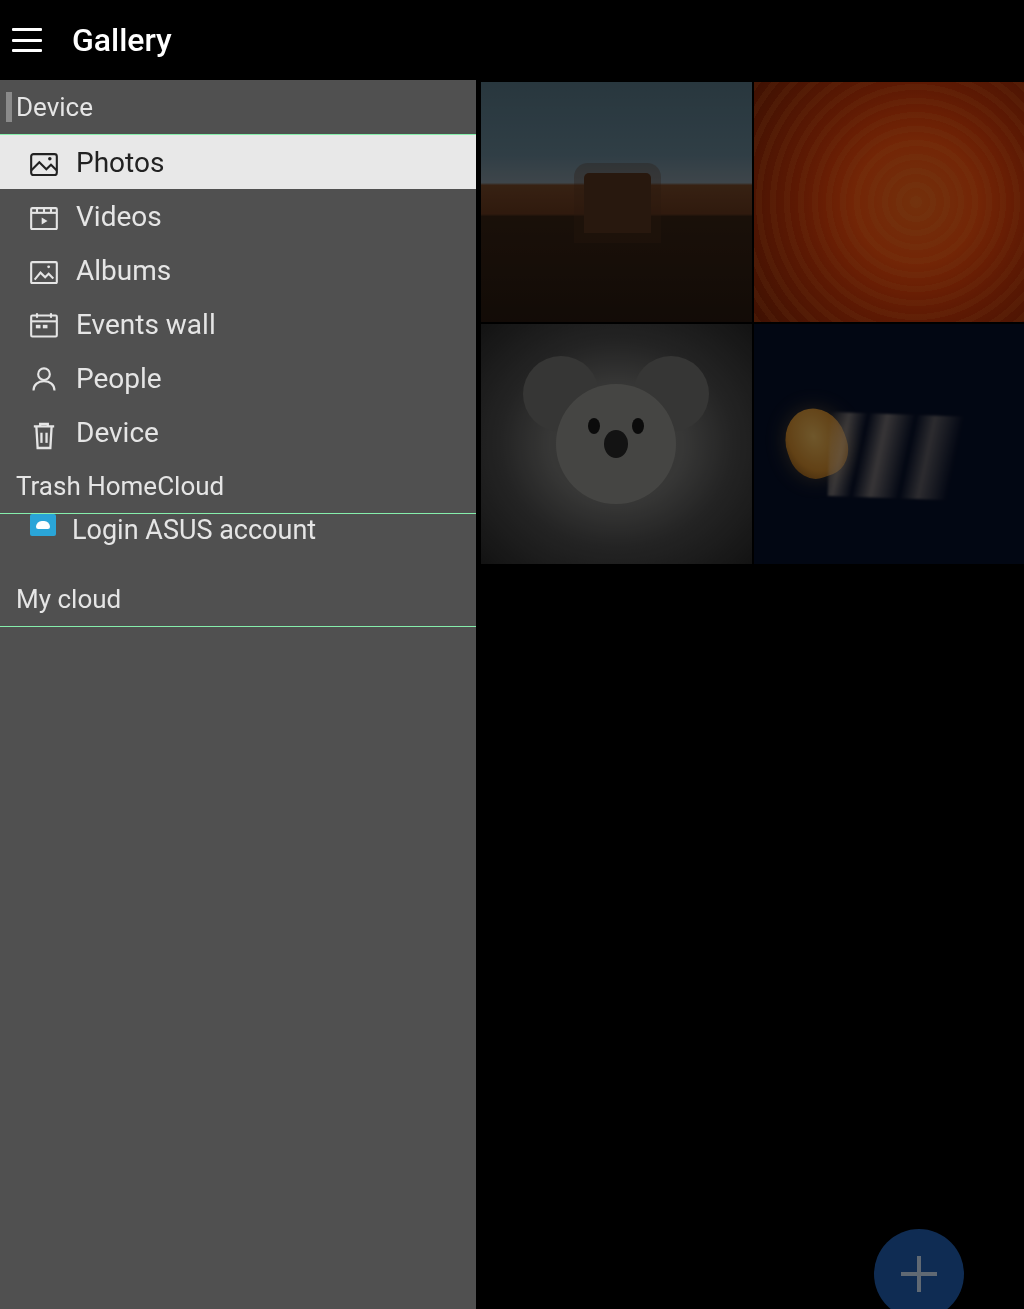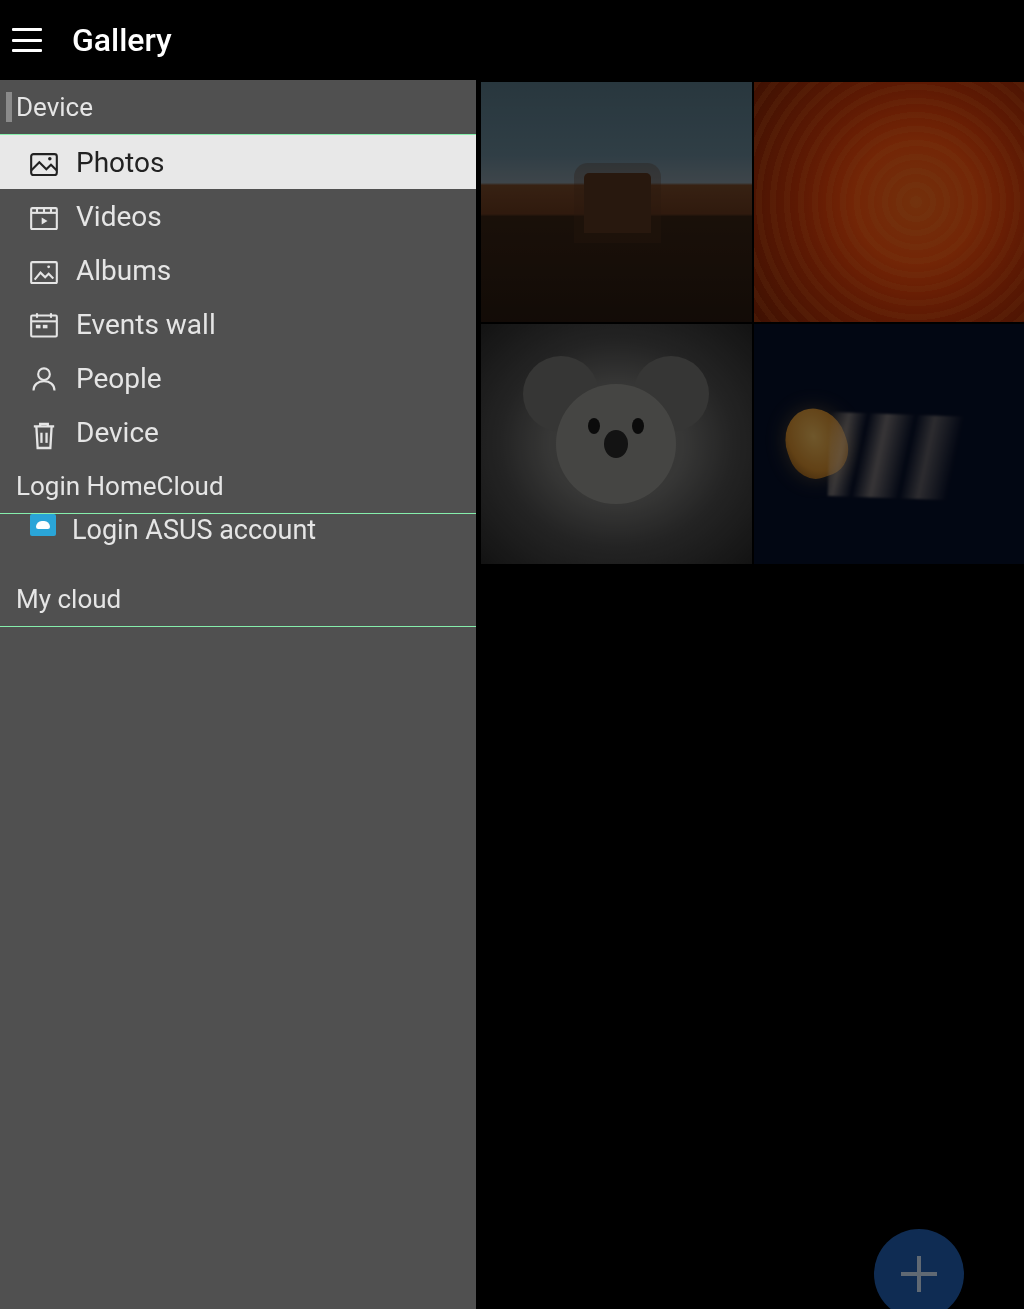--- a/index.html
+++ b/index.html
@@ -370,21 +370,21 @@
             <path d="M8 5V3h6v2"></path>
             <path d="M5 5l1 17h10l1-17"></path>
             <line x1="9" y1="10" x2="9" y2="18"></line>
             <line x1="13" y1="10" x2="13" y2="18"></line>
           </svg>
       </span>
       <span>Device</span>
     </div>
 
     <div class="section-header">
-      <span>Login HomeCloud</span>
+      <span>Trash HomeCloud</span>
     </div>
 
     <div class="homecloud-item">
       <span class="cloud-icon"></span>
       <span>Login ASUS account</span>
     </div>
 
     <div class="section-header">
       <span>My cloud</span>
     </div>

